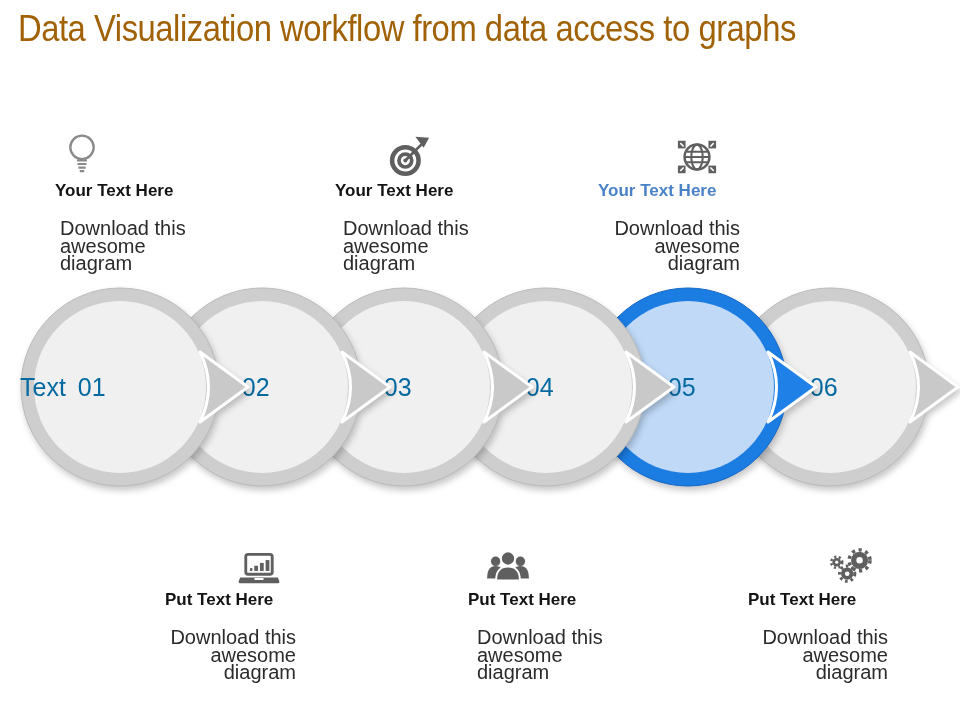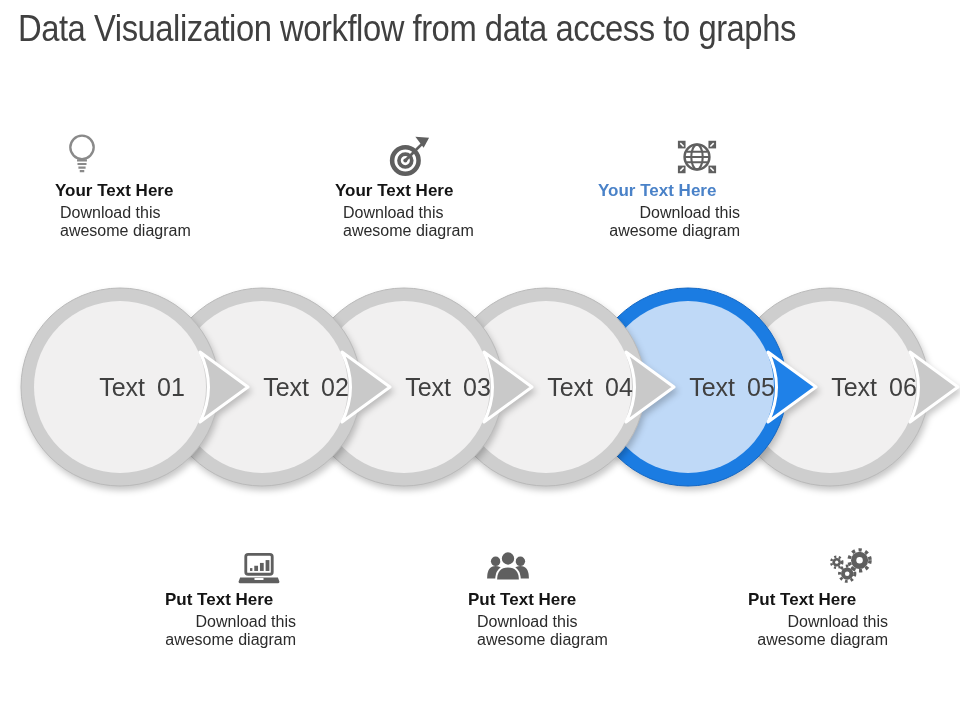--- a/index.html
+++ b/index.html
@@ -1,28 +1,28 @@
 <!DOCTYPE html>
 <html style="--heading-blue: #4a82c8; --highlight-ring: #1b7ce2; --highlight-fill: #bfd9f7; --highlight-arrow: #1f81e8; --gray-ring: #cecece; --gray-fill: #f1f0f0; --gray-arrow: #c9c9c9;"><head>
 <meta charset="utf-8">
 <style>
   html,body{margin:0;padding:0;background:#ffffff;}
   #canvas{
     position:relative;width:960px;height:720px;background:#ffffff;
     font-family:"Liberation Sans",sans-serif;overflow:hidden;
   }
   
-  .title{position:absolute;left:18px;top:8px;width:940px;white-space:nowrap;color:#404040;}
+  .title{position:absolute;left:18px;top:8px;width:940px;white-space:nowrap;color:#a16207;}
   .title-inner{display:inline-block;font-size:36px;font-weight:400;letter-spacing:-.5px;
     transform:scaleX(.91);transform-origin:0 50%;}
   
   .note{position:absolute;}
   .icon-wrap{display:flex;align-items:flex-end;}
   .note-heading{font-size:17px;font-weight:bold;color:#141414;margin-top:3px;}
-  .note-body{font-size:16px;line-height:17.5px;color:#2b2b2b;margin-top:3px;}
+  .note-body{font-size:20px;line-height:17.5px;color:#2b2b2b;margin-top:19px;}
   .top-note .icon-wrap{height:52px;}
   .bottom-note .icon-wrap{height:46px;}
   .note-1{left:55px;top:126px;width:160px;}
   .note-1 .icon-wrap{padding-left:9px;}
   .note-1 .note-body{text-align:left;padding-left:5px;}
   .note-2{left:335px;top:126px;width:165px;}
   .note-2 .icon-wrap{padding-left:53px;}
   .note-2 .note-body{text-align:left;padding-left:8px;}
   .note-3{left:598px;top:126px;width:145px;}
   .note-3 .icon-wrap{padding-left:77px;}
@@ -40,21 +40,21 @@
   
   .step{position:absolute;top:284px;width:240px;height:206px;}
   .step svg{filter:drop-shadow(2px 4px 3px rgba(0,0,0,.22));}
   .step-1{left:20px;z-index:16;}
   .step-2{left:162px;z-index:15;}
   .step-3{left:304px;z-index:14;}
   .step-4{left:446px;z-index:13;}
   .step-5{left:588px;z-index:12;}
   .step-6{left:730px;z-index:11;}
   .step-label{position:absolute;top:88px;left:0;width:200px;height:30px;line-height:30px;
-    text-align:center;font-size:25px;color:#404040;word-spacing:5px;margin-left:22px;}
+    text-align:left;font-size:25px;color:#0369a1;word-spacing:5px;}
   .step:not(.step-1) .step-label{transform:translateX(22px);}
 </style>
 </head>
 <body>
 
 <div id="canvas">
 
   <div class="title">
     <span class="title-inner">Data Visualization workflow from data access to graphs</span>
   </div>

